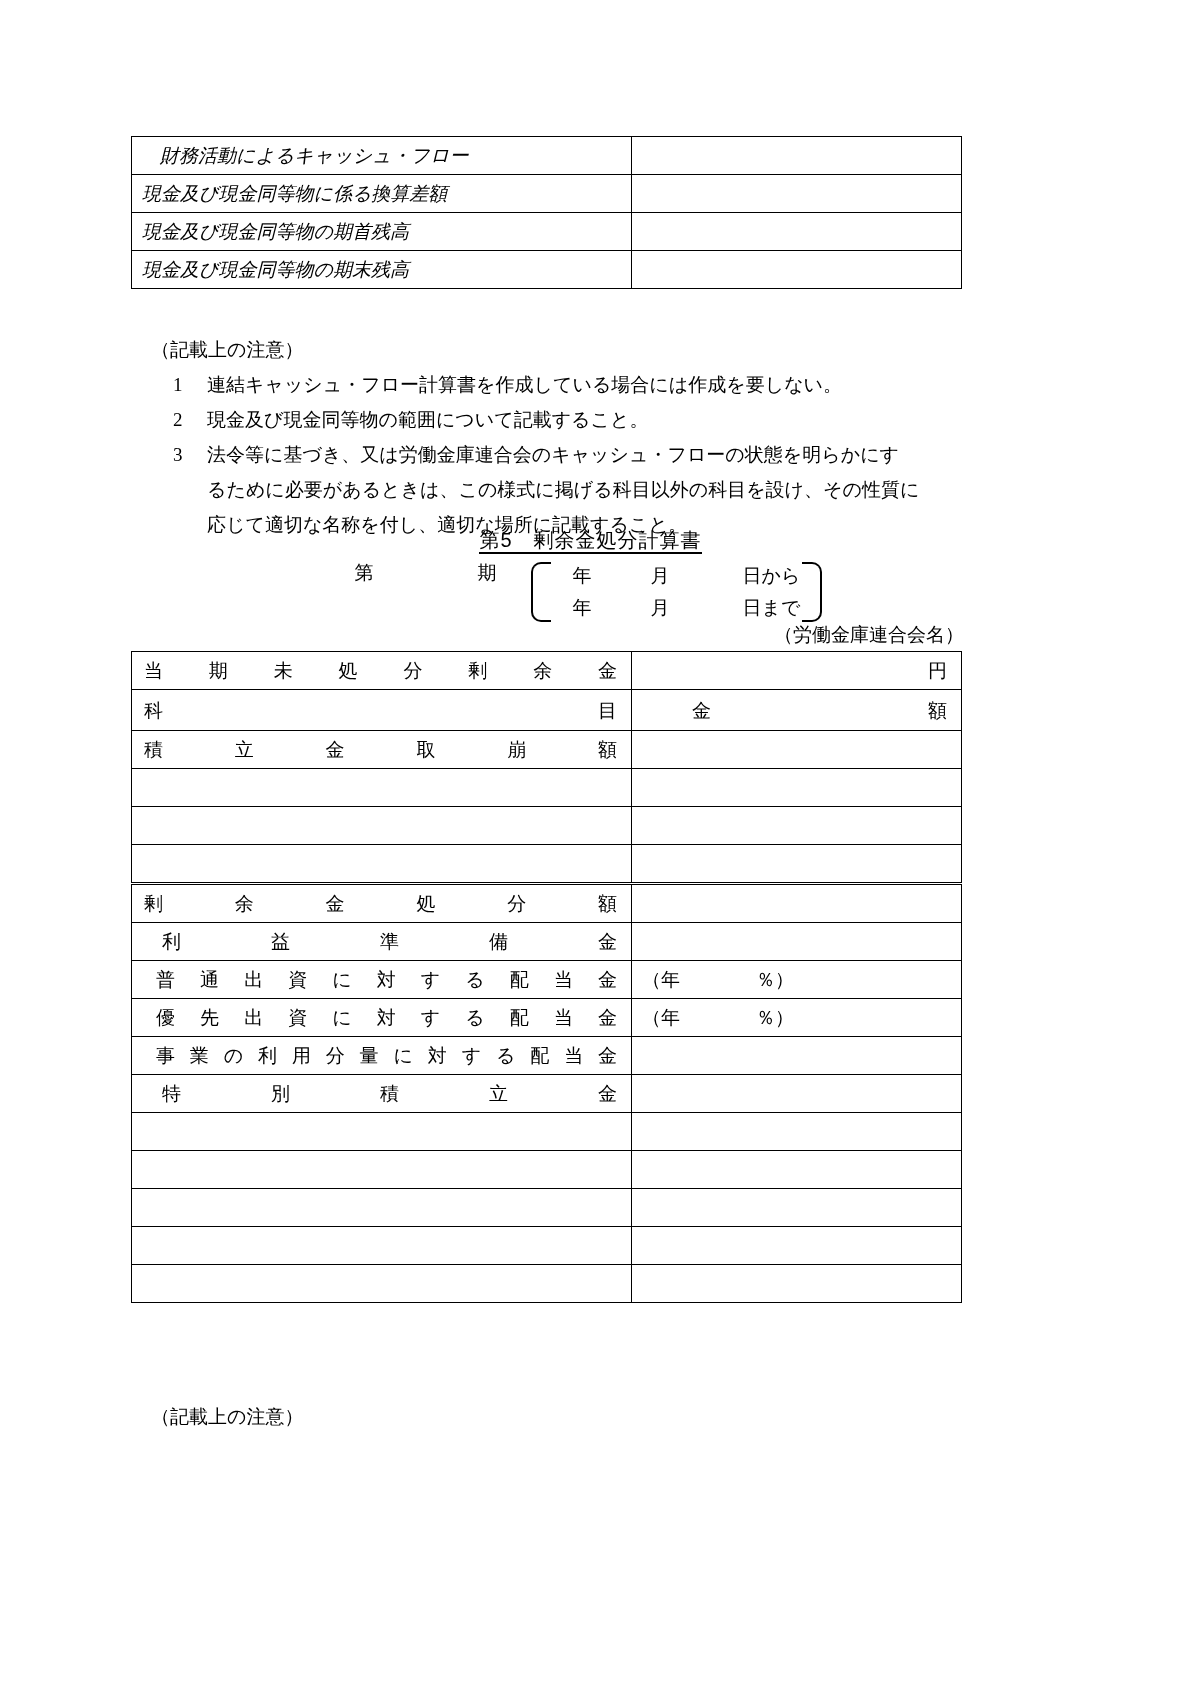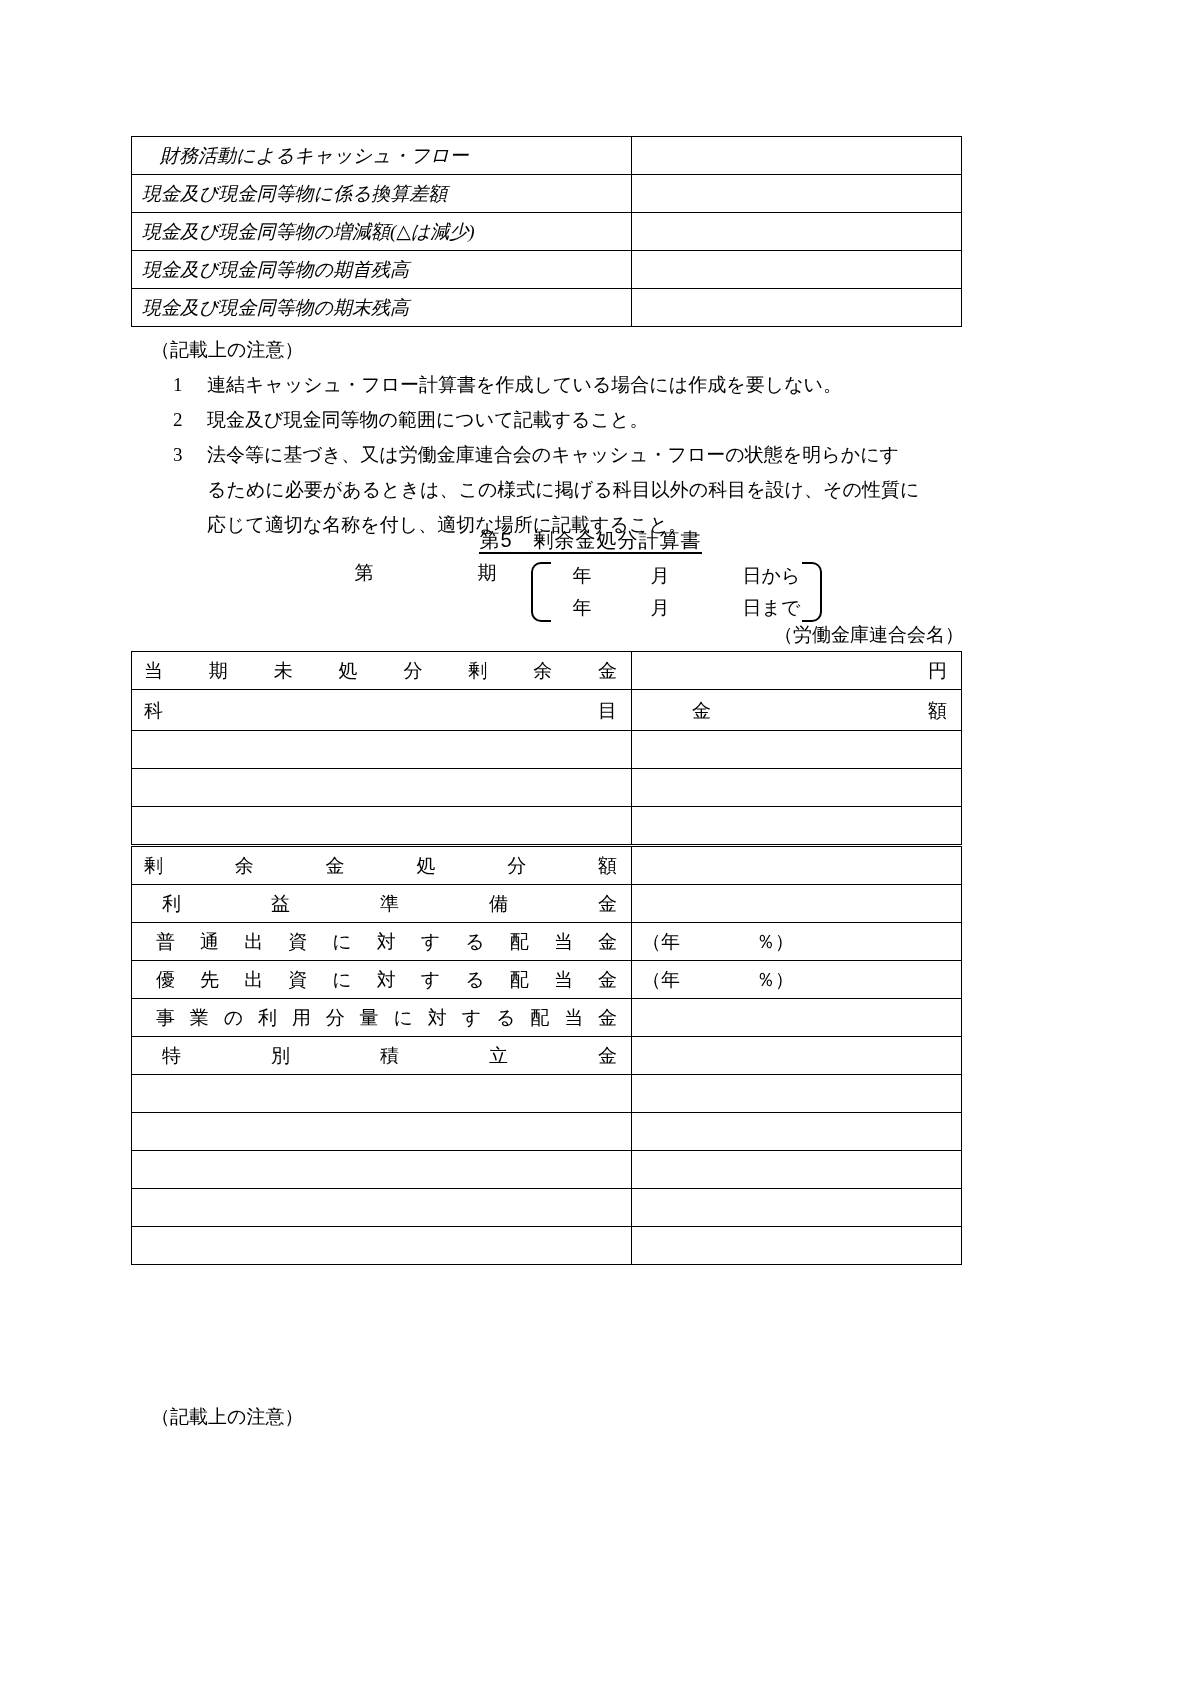--- a/index.html
+++ b/index.html
@@ -242,28 +242,20 @@
           <td>
             <div class="cell-pad-left cell-indent">財務活動によるキャッシュ・フロー</div>
           </td>
           <td>
             <div class="amt-cell"></div>
           </td>
         </tr>
         <tr>
           <td>
             <div class="cell-pad-left">現金及び現金同等物に係る換算差額</div>
-          </td>
-          <td>
-            <div class="amt-cell"></div>
-          </td>
-        </tr>
-        <tr>
-          <td>
-            <div class="cell-pad-left">現金及び現金同等物の増減額(△は減少)</div>
           </td>
           <td>
             <div class="amt-cell"></div>
           </td>
         </tr>
         <tr>
           <td>
             <div class="cell-pad-left">現金及び現金同等物の期首残高</div>
           </td>
           <td>
@@ -351,20 +343,30 @@
             </div>
           </td>
           <td class="hdr-amt">
             <div class="amt-cell" style="position:relative;">
               <span style="position:absolute;left:60px;">金</span>
               <span style="position:absolute;right:14px;">額</span>
             </div>
           </td>
         </tr>
 
+        <tr>
+          <td>
+            <div class="spread-wrap">
+              <span class="spread">積　立　金　取　崩　額</span>
+            </div>
+          </td>
+          <td>
+            <div class="amt-cell"></div>
+          </td>
+        </tr>
 
         <tr>
           <td>
               <div class="cell-blank"></div>
             </td>
           <td>
               <div class="amt-cell"></div>
             </td>
         </tr>
         <tr>

